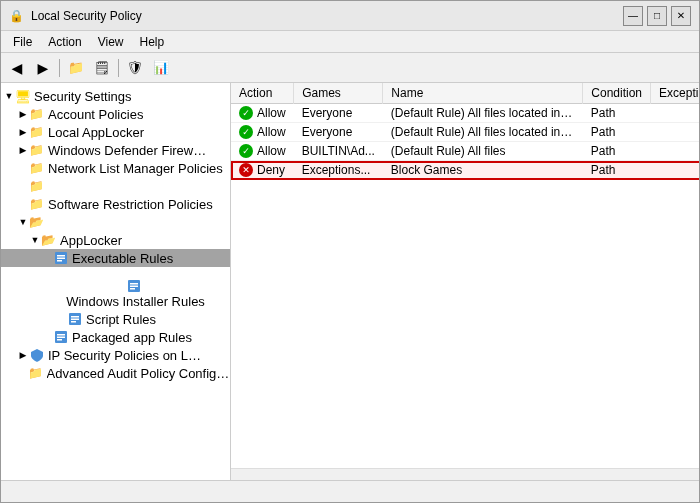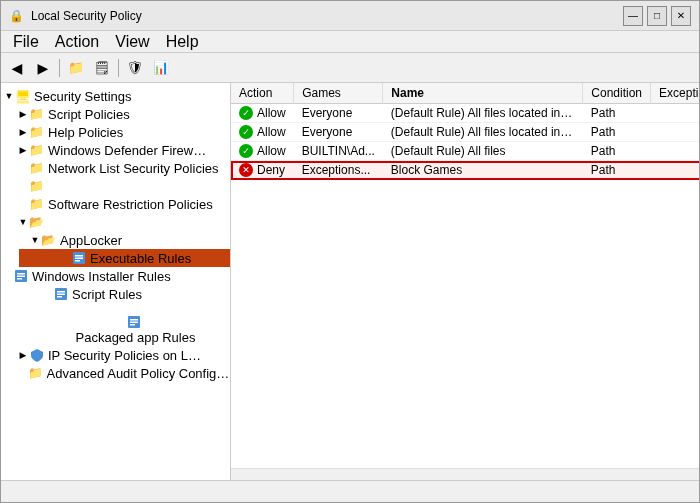--- a/index.html
+++ b/index.html
@@ -65,21 +65,21 @@
       height: 22px;
       display: flex;
       align-items: center;
       padding: 0 4px;
       border-bottom: 1px solid #ccc;
       background: #f0f0f0;
     }
     .menu-item {
       padding: 2px 8px;
       cursor: pointer;
-      font-size: 16px;
+      font-size: 12px;
     }
 
     
     .toolbar {
       height: 30px;
       display: flex;
       align-items: center;
       padding: 2px 4px;
       gap: 2px;
       border-bottom: 1px solid #ccc;
@@ -122,21 +122,21 @@
 
     .tree-item {
       display: flex;
       align-items: center;
       padding: 1px 0;
       cursor: pointer;
       white-space: nowrap;
       overflow: hidden;
       text-overflow: ellipsis;
     }
-    .tree-item.selected { background: #c2410c; margin-left: 18px; }
+    .tree-item.selected { background: #a3a3a3; }
     .tree-toggle {
       width: 12px;
       display: inline-flex;
       align-items: center;
       justify-content: center;
       font-size: 9px;
       cursor: pointer;
     }
     .tree-icon {
       width: 16px;
@@ -290,39 +290,39 @@
 
       <div class="tree-item" style="padding-left: 2px;">
         <span class="tree-toggle">▼</span>
         <span class="tree-icon icon-folder">🖥</span>
         <span class="tree-label">Security Settings</span>
       </div>
 
       <div class="tree-item" style="padding-left: 16px;">
         <span class="tree-toggle">▶</span>
         <span class="tree-icon">📁</span>
-        <span class="tree-label">Script Policies</span>
+        <span class="tree-label">Account Policies</span>
       </div>
 
       <div class="tree-item" style="padding-left: 16px;">
         <span class="tree-toggle">▶</span>
         <span class="tree-icon">📁</span>
-        <span class="tree-label">Help Policies</span>
+        <span class="tree-label">Local AppLocker</span>
       </div>
 
       <div class="tree-item" style="padding-left: 16px;">
         <span class="tree-toggle">▶</span>
         <span class="tree-icon">📁</span>
         <span class="tree-label" style="max-width:160px; overflow:hidden; text-overflow:ellipsis; display:inline-block;">Windows Defender Firewall with Adva...</span>
       </div>
 
       <div class="tree-item" style="padding-left: 16px;">
         <span class="tree-toggle" style="visibility:hidden;">▶</span>
         <span class="tree-icon">📁</span>
-        <span class="tree-label">Network List Security Policies</span>
+        <span class="tree-label">Network List Manager Policies</span>
       </div>
 
       <div class="tree-item" style="padding-left: 16px;">
         <span class="tree-toggle" style="visibility:hidden;">▶</span>
         <span class="tree-icon">📁</span>
       </div>
 
       <div class="tree-item" style="padding-left: 16px;">
         <span class="tree-toggle" style="visibility:hidden;">▶</span>
         <span class="tree-icon">📁</span>
@@ -346,47 +346,47 @@
           <svg width="14" height="14" viewBox="0 0 14 14">
             <rect x="1" y="1" width="12" height="12" fill="#4a90d9" rx="1"></rect>
             <rect x="3" y="4" width="8" height="1.5" fill="white"></rect>
             <rect x="3" y="6.5" width="8" height="1.5" fill="white"></rect>
             <rect x="3" y="9" width="5" height="1.5" fill="white"></rect>
           </svg>
         </span>
         <span class="tree-label">Executable Rules</span>
       </div>
 
-      <div class="tree-item" style="">
+      <div class="tree-item" style="padding-left: 40px; flex-direction: column;">
         <span class="tree-toggle" style="visibility:hidden;">▶</span>
         <span class="tree-icon">
           <svg width="14" height="14" viewBox="0 0 14 14">
             <rect x="1" y="1" width="12" height="12" fill="#4a90d9" rx="1"></rect>
             <rect x="3" y="4" width="8" height="1.5" fill="white"></rect>
             <rect x="3" y="6.5" width="8" height="1.5" fill="white"></rect>
             <rect x="3" y="9" width="5" height="1.5" fill="white"></rect>
           </svg>
         </span>
         <span class="tree-label">Windows Installer Rules</span>
       </div>
 
-      <div class="tree-item" style="padding-left: 40px;">
+      <div class="tree-item" style="padding-left: 54px;">
         <span class="tree-toggle" style="visibility:hidden;">▶</span>
         <span class="tree-icon">
           <svg width="14" height="14" viewBox="0 0 14 14">
             <rect x="1" y="1" width="12" height="12" fill="#4a90d9" rx="1"></rect>
             <rect x="3" y="4" width="8" height="1.5" fill="white"></rect>
             <rect x="3" y="6.5" width="8" height="1.5" fill="white"></rect>
             <rect x="3" y="9" width="5" height="1.5" fill="white"></rect>
           </svg>
         </span>
         <span class="tree-label">Script Rules</span>
       </div>
 
-      <div class="tree-item" style="padding-left: 40px; flex-direction: column;">
+      <div class="tree-item" style="padding-left: 40px;">
         <span class="tree-toggle" style="visibility:hidden;">▶</span>
         <span class="tree-icon">
           <svg width="14" height="14" viewBox="0 0 14 14">
             <rect x="1" y="1" width="12" height="12" fill="#4a90d9" rx="1"></rect>
             <rect x="3" y="4" width="8" height="1.5" fill="white"></rect>
             <rect x="3" y="6.5" width="8" height="1.5" fill="white"></rect>
             <rect x="3" y="9" width="5" height="1.5" fill="white"></rect>
           </svg>
         </span>
         <span class="tree-label">Packaged app Rules</span>
@@ -410,21 +410,21 @@
 
     </div>
 
     <div class="right-panel">
       <div class="table-container">
         <table>
           <thead>
             <tr>
               <th>Action</th>
               <th>Games</th>
-              <th style="width: 260px; font-weight: bold;">Name</th>
+              <th style="width: 260px;">Name</th>
               <th>Condition</th>
               <th>Exceptions</th>
             </tr>
           </thead>
           <tbody id="table-body">
           <tr>
                 <td>
                   <span class="action-cell">
                     <span class="action-icon-allow">✓</span>
                     <span>Allow</span>

